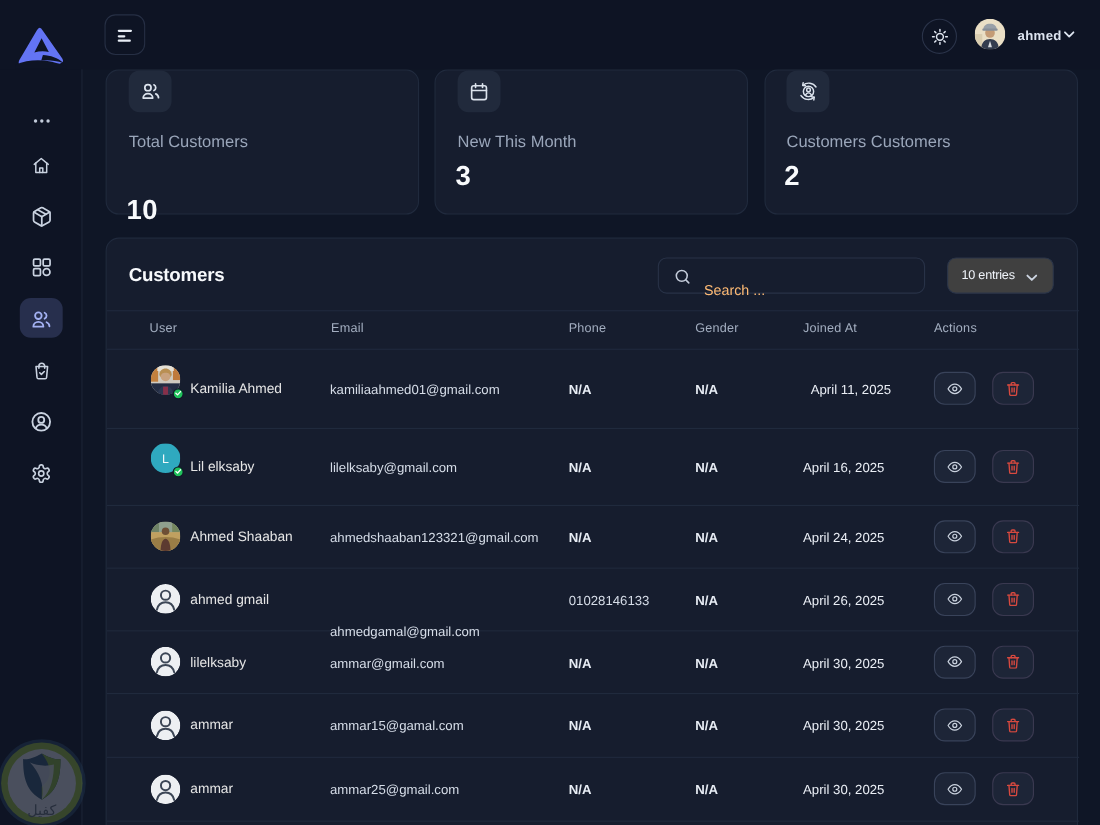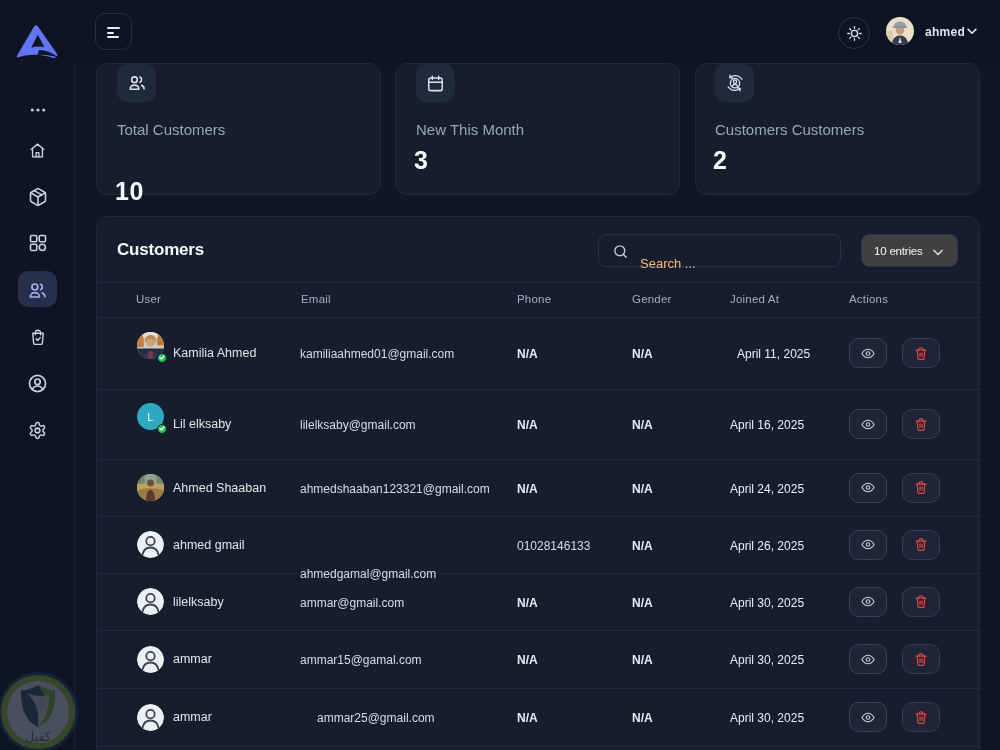--- a/index.html
+++ b/index.html
@@ -370,21 +370,21 @@
       </div>
       <div class="hdiv" style="top:529px;"></div>
       <div class="avwrap" style="left:40px; top:486.5px;">
         <div class="av"><svg width="27" height="27" viewBox="0 0 36 36">
             <circle cx="18" cy="18" r="18" fill="#edeff2"></circle>
             <circle cx="18" cy="13.5" r="5.6" fill="none" stroke="#3c4656" stroke-width="2.4"></circle>
             <path d="M7.5 31 C9 24.5 13 22 18 22 s9 2.5 10.5 9" fill="none" stroke="#3c4656" stroke-width="2.4" stroke-linecap="round"></path>
           </svg></div>
       </div>
       <div class="cell name" style="left:76px; top:493px;">ammar</div>
-      <div class="cell" style="left:220px; top:494px;text-align:right;">ammar25@gmail.com</div>
+      <div class="cell" style="left:203px; top:494px;text-align:right;">ammar25@gmail.com</div>
       <div class="cell na" style="left:420px; top:494px;">N/A</div>
       <div class="cell na" style="left:535px; top:494px;">N/A</div>
       <div class="cell date" style="left:633px; top:494px;">April 30, 2025</div>
       <div class="btn" style="left:752px; top:485px;">
         <svg width="14" height="11" viewBox="0 0 24 17" fill="none" stroke="#c9d1dd" stroke-width="1.9">
           <path d="M1.5 8.5 C4.5 3.5 8 1.2 12 1.2 s7.5 2.3 10.5 7.3 C19.5 13.5 16 15.8 12 15.8 s-7.5-2.3-10.5-7.3Z"></path>
           <circle cx="12" cy="8.5" r="3.1"></circle>
         </svg>
       </div>
       <div class="btn del" style="left:805px; top:485px;">

